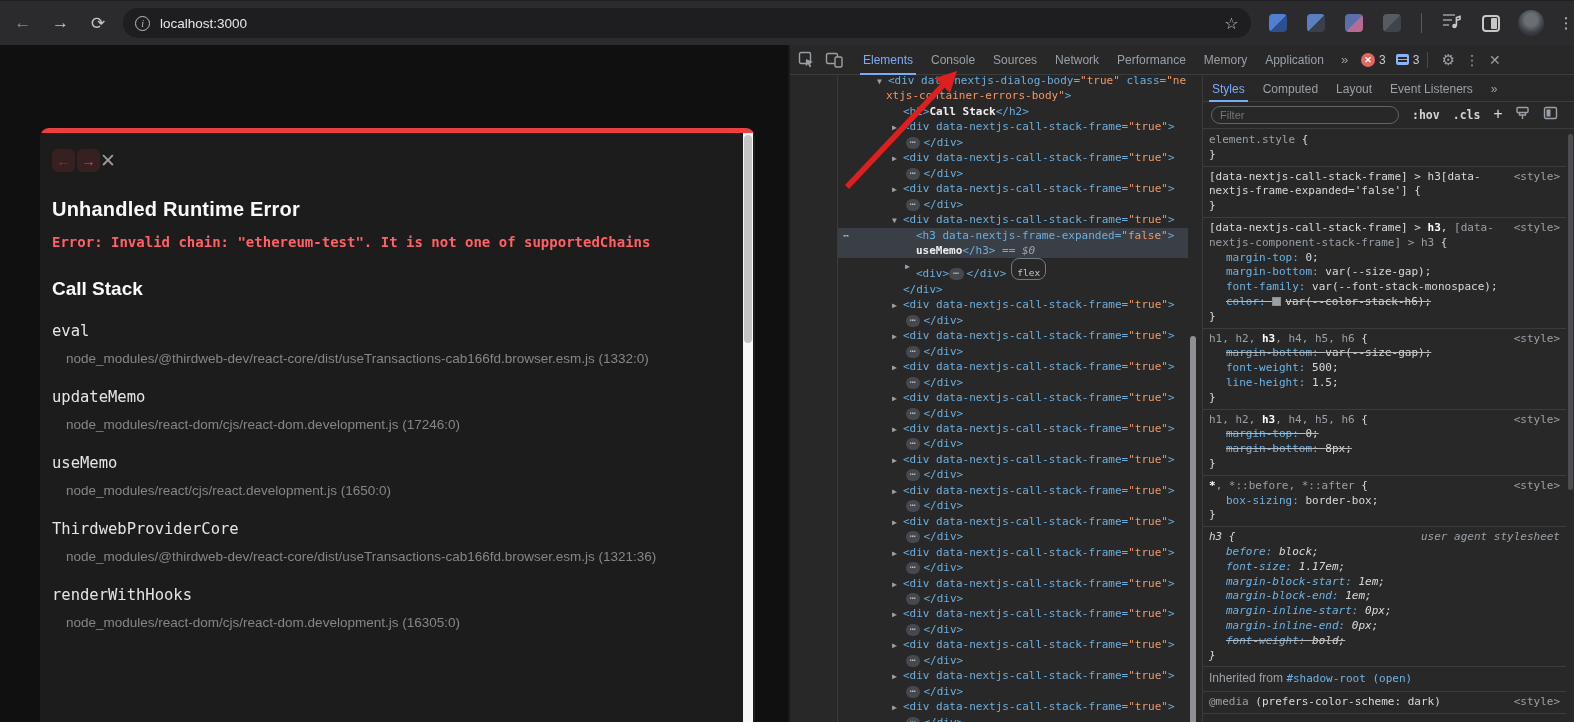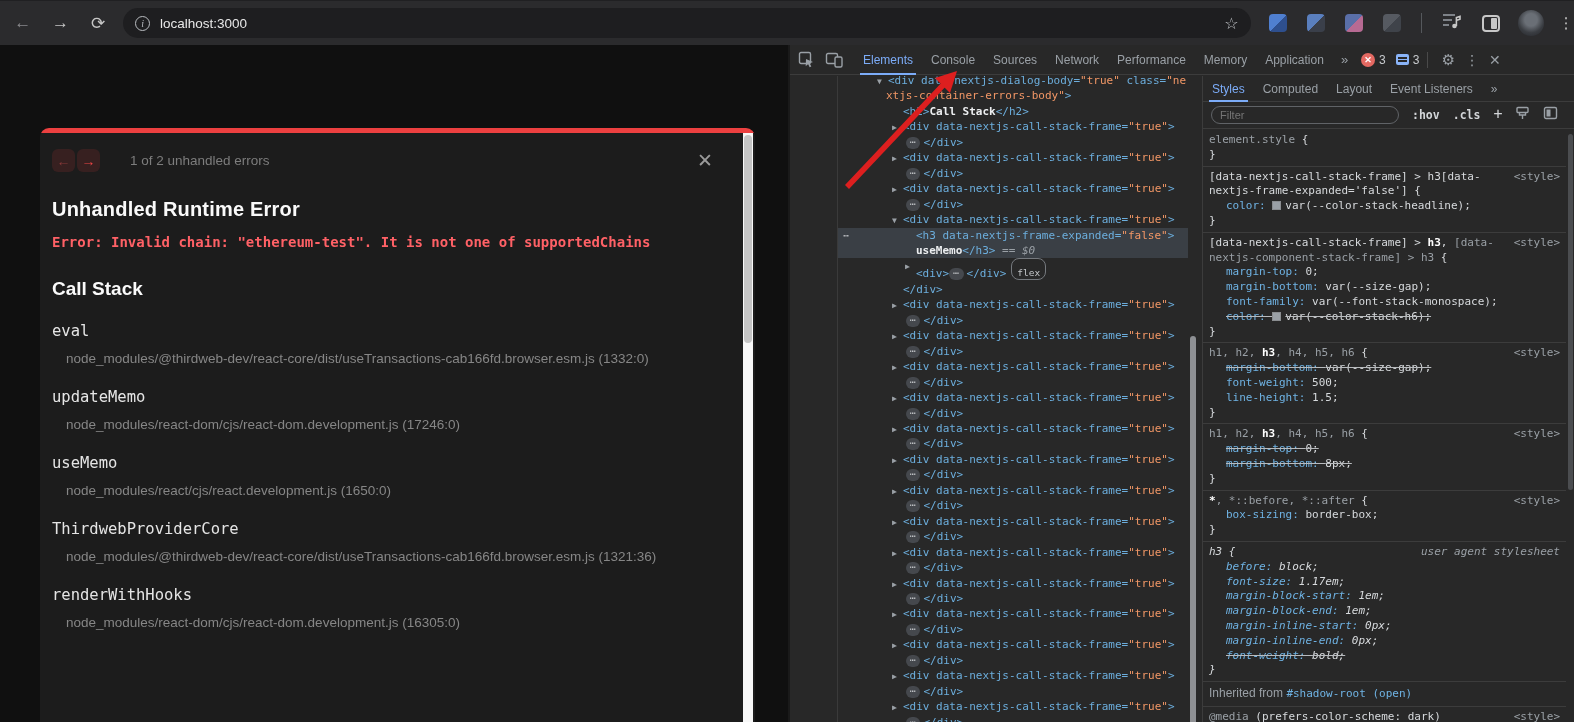--- a/index.html
+++ b/index.html
@@ -146,21 +146,20 @@
   <div id="avatar"></div>
   <div id="menu-dots">⋮</div>
 </div>
 
 <div id="page">
   <div id="dialog">
     <div id="dialog-accent"></div>
     <div id="dialog-head">
       <div class="dlg-nav prev">←</div>
       <div class="dlg-nav next">→</div>
-      <div id="dlg-counter">1 of 2 unhandled errors</div>
       <div id="dlg-close">✕</div>
     </div>
     <div id="dlg-title">Unhandled Runtime Error</div>
     <div id="dlg-error" class="mono">Error: Invalid chain: "ethereum-test". It is not one of supportedChains</div>
     <div id="dlg-callstack">Call Stack</div>
     <div id="frames">
         <div class="frame">
           <div class="frame-name mono">eval</div>
           <div class="frame-path">node_modules/@thirdweb-dev/react-core/dist/useTransactions-cab166fd.browser.esm.js (1332:0)</div>
         </div>
@@ -301,21 +300,20 @@
       </span>
     </div>
     <div id="srules">
         <div class="srule">
           <div><span class="sel-d">element.style</span><span class="brace"> {</span></div>
           <div class="brace">}</div>
         </div>
         <div class="srule">
           <span class="right-label">&lt;style&gt;</span>
           <div><span class="sel-w">[data-nextjs-call-stack-frame] &gt; h3[data-nextjs-frame-expanded='false']</span><span class="brace"> {</span></div>
-          <div class="decl"><span class="prop">color: </span><span class="swatch gray"></span><span class="val">var(--color-stack-headline);</span></div>
           <div class="brace">}</div>
         </div>
         <div class="srule">
           <span class="right-label">&lt;style&gt;</span>
           <div><span class="sel-w">[data-nextjs-call-stack-frame] &gt; </span><span class="sel-bold">h3</span><span class="sel-w">, </span><span class="sel-d">[data-nextjs-component-stack-frame] &gt; h3</span><span class="brace"> {</span></div>
           <div class="decl"><span class="prop">margin-top: </span><span class="val">0;</span></div>
           <div class="decl"><span class="prop">margin-bottom: </span><span class="val">var(--size-gap);</span></div>
           <div class="decl"><span class="prop">font-family: </span><span class="val">var(--font-stack-monospace);</span></div>
           <div class="decl struck"><span class="prop">color: </span><span class="swatch gray"></span><span class="val">var(--color-stack-h6);</span></div>
           <div class="brace">}</div>

